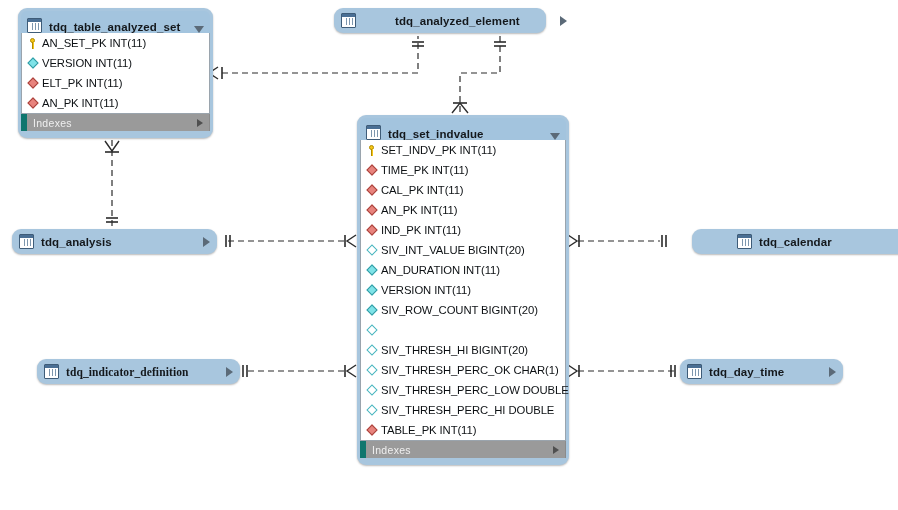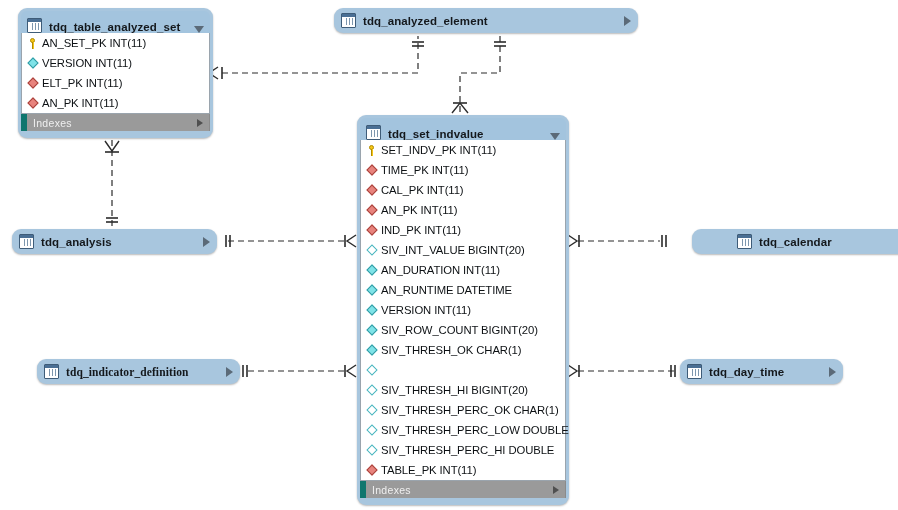--- a/index.html
+++ b/index.html
@@ -324,21 +324,21 @@
         <span class="g dia fk"></span>
         <span class="col-name">AN_PK INT(11)</span>
       </div>
     </div>
     <div class="idxrow">
       <span class="lbl">Indexes</span>
       <span class="caret right"></span>
     </div>
   </div>
 
-  <div class="tbl collapsed" style="left:334px; top:8px; width:304px;">
+  <div class="tbl collapsed" style="left:334px; top:8px; width:212px;gap:32px;">
     <span class="tbl-icon"></span>
     <span class="tbl-title">tdq_analyzed_element</span>
     <span class="caret right"></span>
   </div>
 
   <div class="tbl expanded" style="left:357px; top:115px; width:212px;">
     <div class="thead">
       <span class="tbl-icon"></span>
       <span class="tbl-title">tdq_set_indvalue</span>
       <span class="caret down"></span>
@@ -367,33 +367,25 @@
       <div class="col">
         <span class="g dia null"></span>
         <span class="col-name">SIV_INT_VALUE BIGINT(20)</span>
       </div>
       <div class="col">
         <span class="g dia nn"></span>
         <span class="col-name">AN_DURATION INT(11)</span>
       </div>
       <div class="col">
         <span class="g dia nn"></span>
-        <span class="col-name">AN_RUNTIME DATETIME</span>
-      </div>
-      <div class="col">
-        <span class="g dia nn"></span>
         <span class="col-name">VERSION INT(11)</span>
       </div>
       <div class="col">
         <span class="g dia nn"></span>
         <span class="col-name">SIV_ROW_COUNT BIGINT(20)</span>
-      </div>
-      <div class="col">
-        <span class="g dia nn"></span>
-        <span class="col-name">SIV_THRESH_OK CHAR(1)</span>
       </div>
       <div class="col">
         <span class="g dia null"></span>
       </div>
       <div class="col">
         <span class="g dia null"></span>
         <span class="col-name">SIV_THRESH_HI BIGINT(20)</span>
       </div>
       <div class="col">
         <span class="g dia null"></span>

